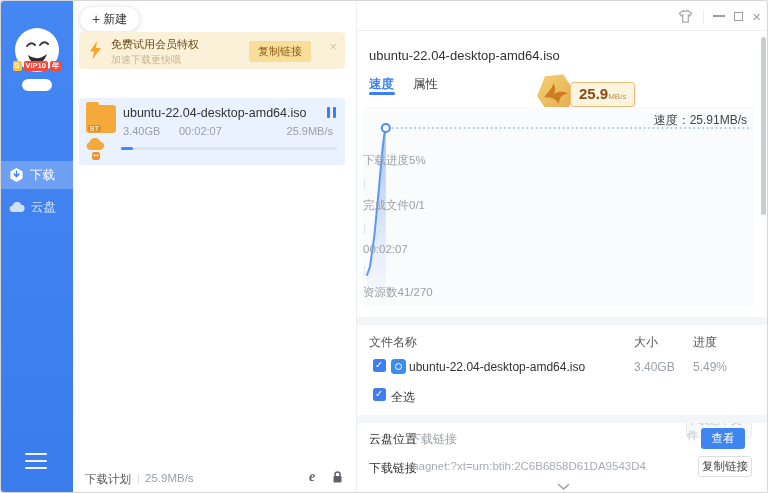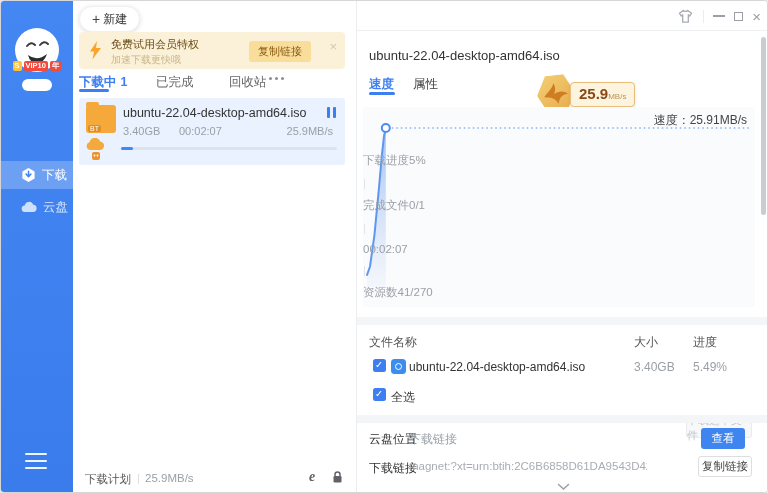--- a/index.html
+++ b/index.html
@@ -7,21 +7,21 @@
   .app{position:relative;width:768px;height:493px;background:#fff;border:1px solid #d6d6d6;box-sizing:border-box;border-radius:4px;overflow:hidden;}
   
   .sidebar{position:absolute;left:0;top:0;width:72px;height:100%;background:linear-gradient(180deg,#4487F3,#3A7CEC);}
   .avatar{position:absolute;left:14px;top:27px;width:44px;height:44px;background:#fff;border-radius:50%;}
   .avatar svg{position:absolute;left:0;top:0;}
   .vip-badges{position:absolute;left:0;top:60px;width:72px;display:flex;justify-content:center;gap:2px;}
   .chip{font-size:7.5px;font-weight:bold;color:#fff;border-radius:2px;padding:1px 2px;line-height:8px;}
   .chip-s{background:#FFC23E;}
   .chip-red{background:#F24A3B;}
   .user-pill{position:absolute;left:21px;top:78px;width:30px;height:12px;background:#fff;border-radius:7px;}
-  .nav-item{position:absolute;left:0;width:72px;height:28px;display:flex;align-items:center;gap:6px;padding-left:20px;box-sizing:border-box;color:#fff;font-size:12.5px;cursor:pointer;}
+  .nav-item{position:absolute;left:0;width:72px;height:28px;display:flex;align-items:center;gap:6px;padding-left:8px;box-sizing:border-box;color:#fff;font-size:12.5px;cursor:pointer;}
   .nav-item.active{background:rgba(255,255,255,.24);}
   .nav-item.dim{color:#D7E5FB;}
   .burger{position:absolute;left:24px;top:452px;width:22px;}
   .burger i{display:block;height:2px;background:rgba(255,255,255,.92);margin-bottom:5px;border-radius:1px;}
   
   .mid{position:absolute;left:72px;top:0;width:284px;height:100%;background:#fff;border-right:1px solid #ebedef;box-sizing:border-box;}
   .new-btn{position:absolute;left:6px;top:5px;height:24px;padding:0 12px;background:#fff;border:1px solid #f0f0f0;border-radius:13px;box-shadow:0 1px 5px rgba(0,0,0,.13);display:flex;align-items:center;gap:3px;font-size:12px;color:#333;cursor:pointer;}
   .new-btn .plus{font-size:14px;color:#444;line-height:1;}
   .banner{position:absolute;left:6px;top:31px;width:266px;height:37px;background:#FBF1D8;border-radius:4px;box-sizing:border-box;}
   .banner .bolt{position:absolute;left:10px;top:9px;}
@@ -149,31 +149,20 @@
     <div class="banner">
       <svg class="bolt" width="13" height="19" viewBox="0 0 13 19">
         <polygon points="8,0 1,10.5 5.2,10.5 3.4,18.5 12,7 7,7" fill="#F7A52B"></polygon>
       </svg>
       <div class="b-title">免费试用会员特权</div>
       <div class="b-sub">加速下载更快哦</div>
       <div class="b-cta">复制链接</div>
       <div class="b-close">×</div>
     </div>
 
-    <div class="tabs">
-      <span class="tab-active"><span>下载中</span><span class="tab-count">1</span></span>
-      <span class="tab2">已完成</span>
-      <span class="tab3">回收站</span>
-      <span class="tab-more">
-          <i></i>
-          <i></i>
-          <i></i>
-        </span>
-      <div class="tab-underline"></div>
-    </div>
 
     <div class="task">
       <div class="folder">
         <span class="bt">BT</span>
       </div>
       <div class="t-name">ubuntu-22.04-desktop-amd64.iso</div>
       <div class="pause">
           <i></i>
           <i></i>
         </div>

